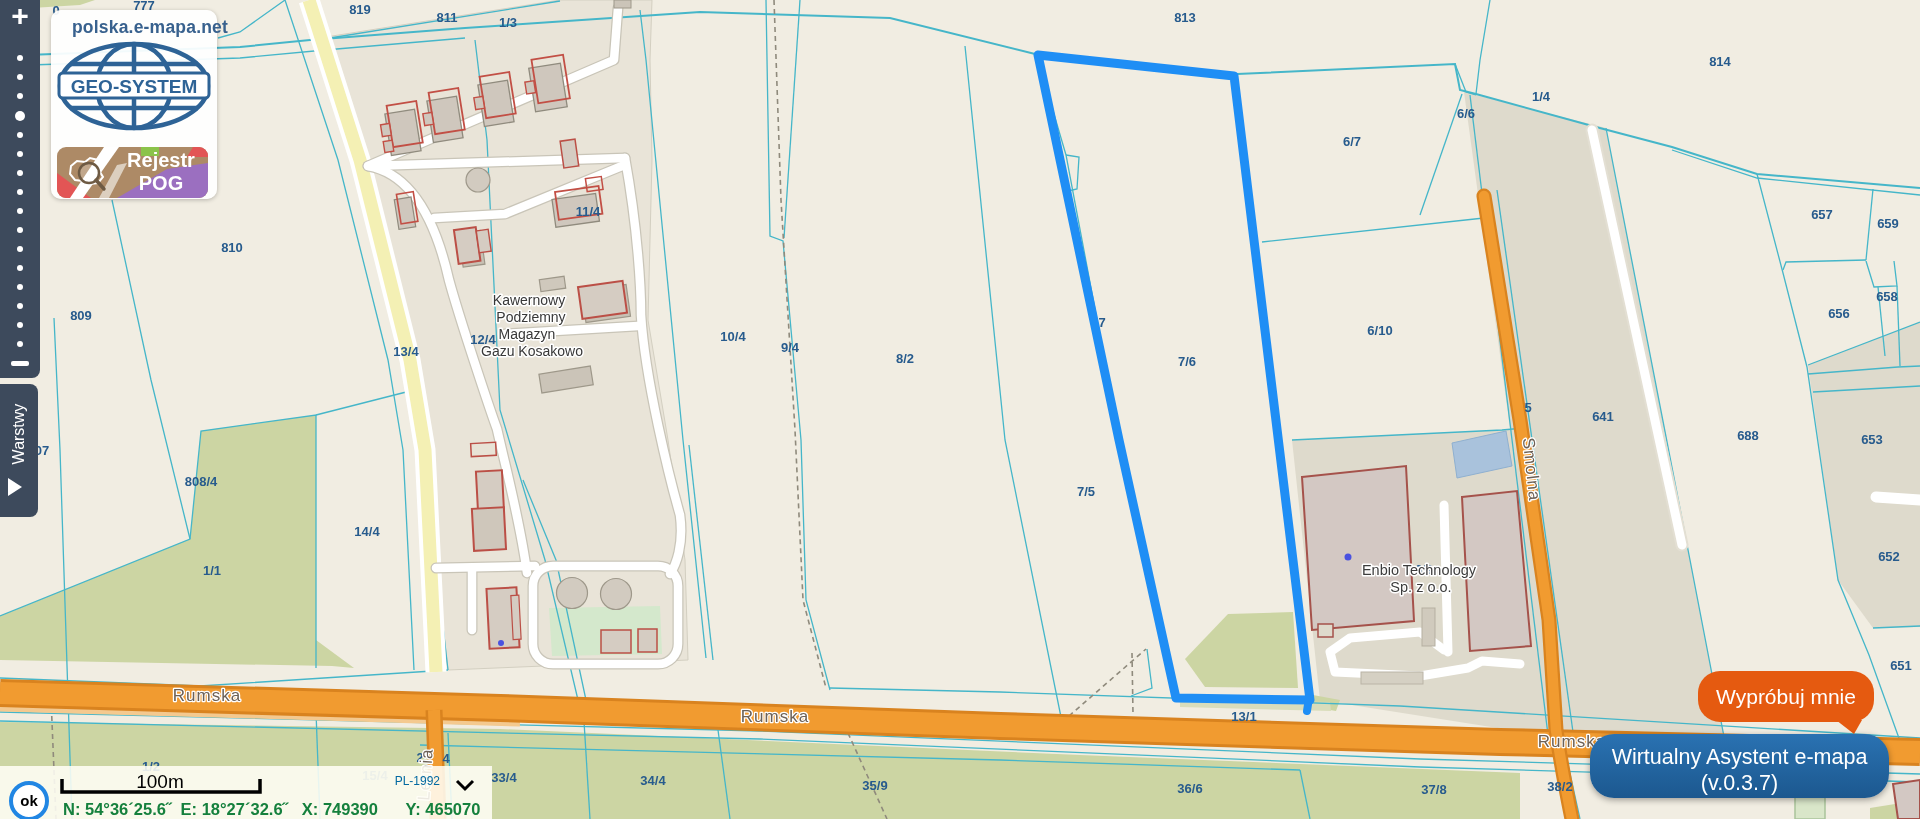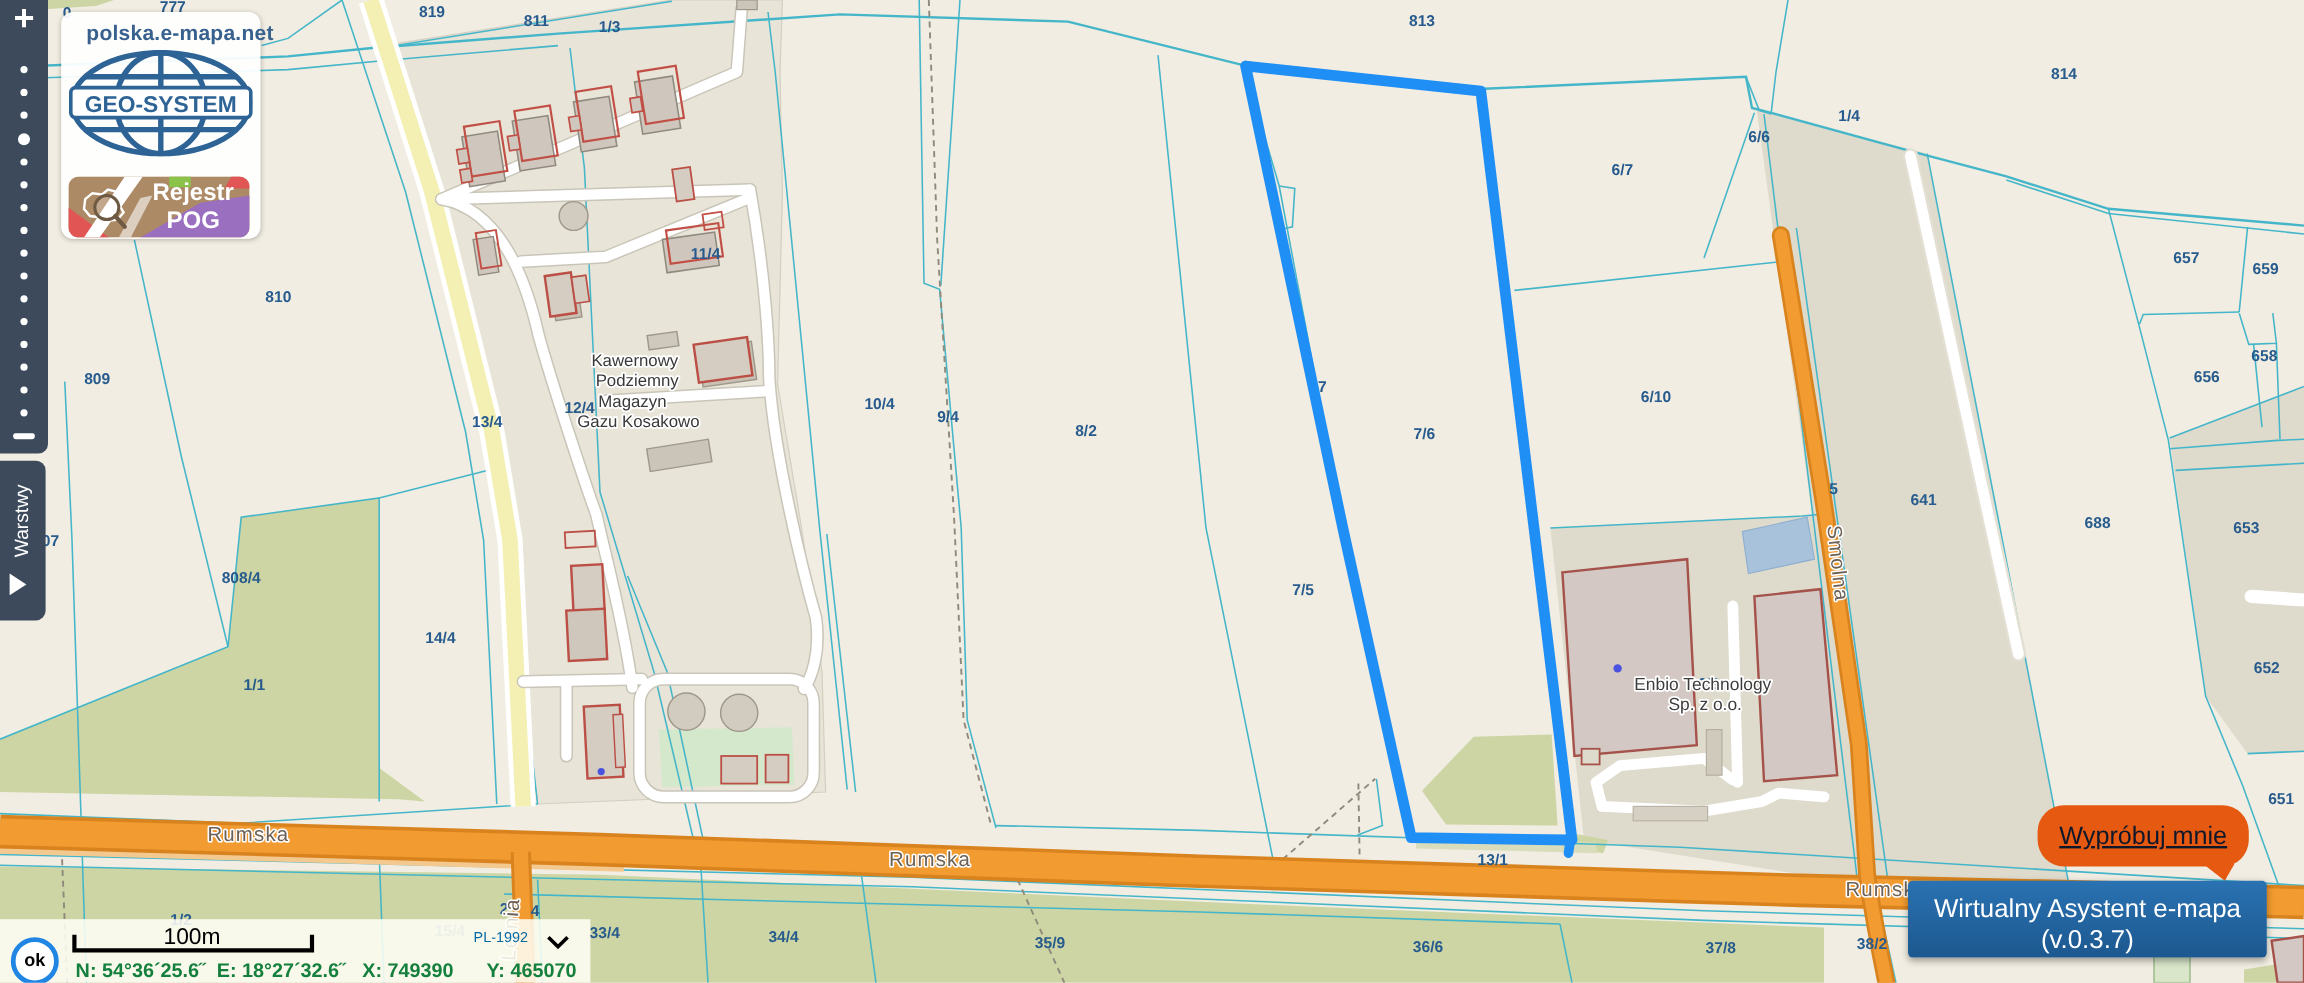--- a/index.html
+++ b/index.html
@@ -477,19 +477,19 @@
 <div class="ov" style="left:110px;top:771px;width:100px;text-align:center;font-size:19px;color:#000;background:transparent;">100m</div>
 
 <div class="ov" style="left:340px;top:774px;width:100px;text-align:right;font-size:12px;color:#0369a1;">PL-1992</div>
 
 <svg class="ov" style="left:454px;top:778px;" width="22" height="16">
     <polyline points="3,3 11,11 19,3" fill="none" stroke="#000" stroke-width="3"></polyline>
   </svg>
 
 <div class="ov" style="left:63px;top:800px;width:600px;font-size:16.5px;font-weight:bold;color:#15803d;">N:&nbsp;54°36´25.6˝&nbsp;&nbsp;E:&nbsp;18°27´32.6˝&nbsp;&nbsp;&nbsp;X:&nbsp;749390&nbsp;&nbsp;&nbsp;&nbsp;&nbsp;&nbsp;Y:&nbsp;465070</div>
 
-<div class="ov" style="left:1698px;top:671px;width:176px;height:51px;background:#e55a10;border-radius:22px;color:#0f172a;font-size:21px;text-align:center;line-height:51px;text-decoration:underline;">Wypróbuj mnie</div>
+<div class="ov" style="left:1698px;top:671px;width:176px;height:51px;background:#e55a10;border-radius:22px;color:#ffffff;font-size:21px;text-align:center;line-height:51px;">Wypróbuj mnie</div>
 
 <svg class="ov" style="left:1832px;top:720px;" width="34" height="16">
     <polygon points="4,0 30,0 22,14" fill="#e55a10"></polygon>
   </svg>
 
-<div class="ov" style="left:1590px;top:734px;width:299px;height:64px;background:linear-gradient(#2a72b2,#1c588f);border-radius:4px;box-shadow:0 2px 6px rgba(0,0,0,0.35);color:#fff;font-size:21.5px;text-align:center;padding-top:10px;box-sizing:border-box;line-height:26px;">Wirtualny Asystent e-mapa<br>(v.0.3.7)</div>
+<div class="ov" style="left:1590px;top:734px;width:299px;height:64px;background:linear-gradient(#2a72b2,#1c588f);border-radius:24px;box-shadow:0 2px 6px rgba(0,0,0,0.35);color:#fff;font-size:21.5px;text-align:center;padding-top:10px;box-sizing:border-box;line-height:26px;">Wirtualny Asystent e-mapa<br>(v.0.3.7)</div>
 
 </body></html>

